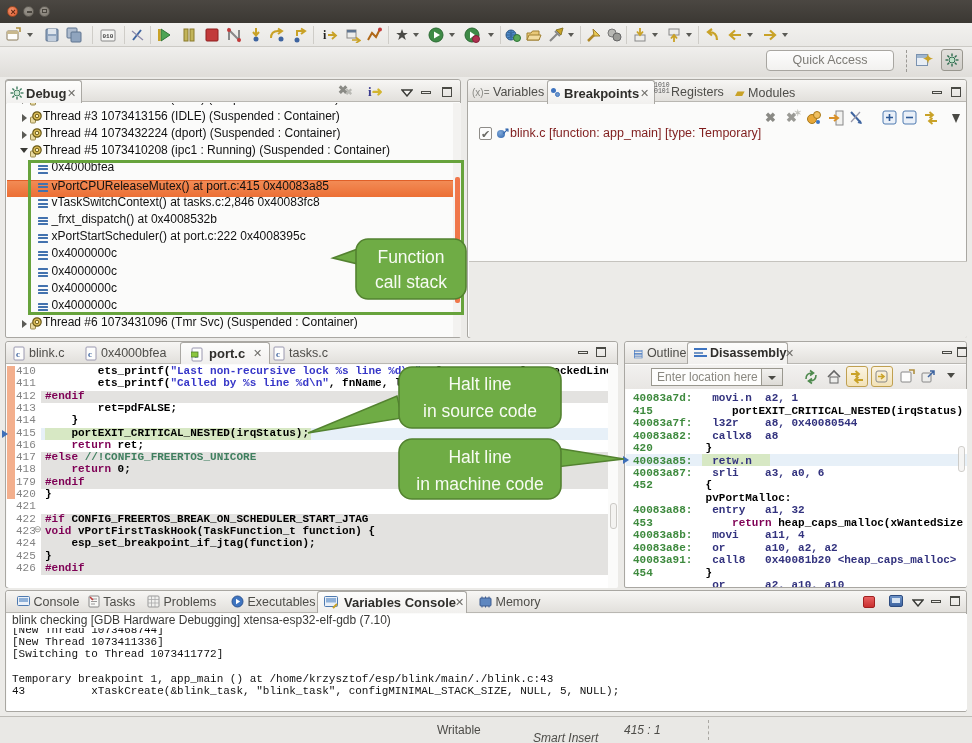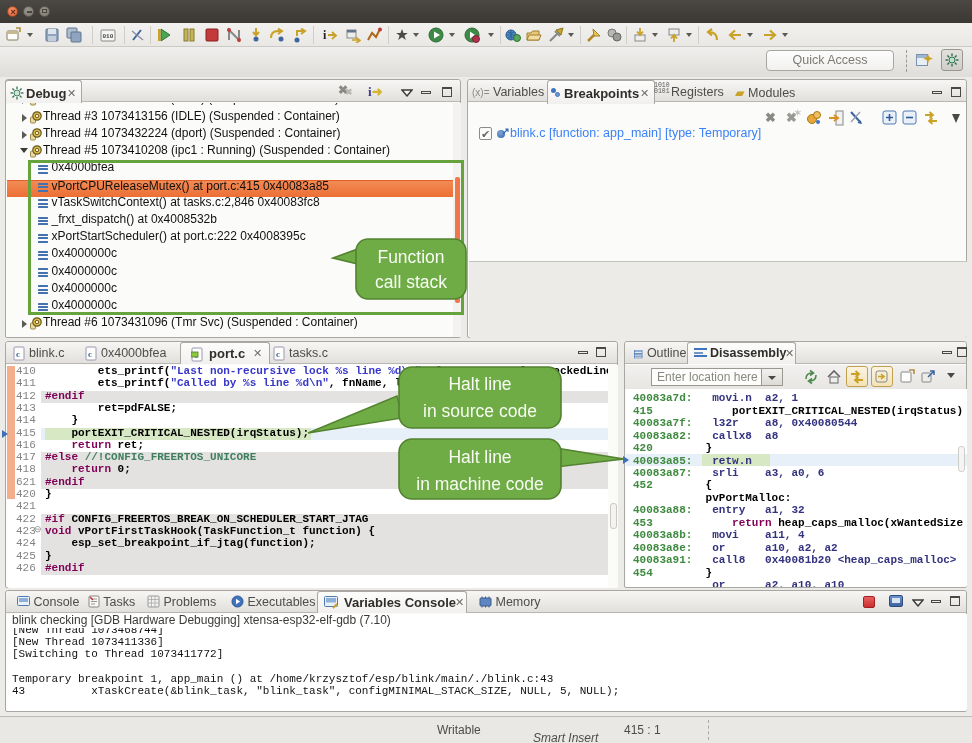--- a/index.html
+++ b/index.html
@@ -437,21 +437,21 @@
         <path d="M14 11 L7 11 M9.5 8 L6 11 L9.5 14" fill="none" stroke="#C9A227" stroke-width="1.8"></path>
       </svg>
       <span style="position:absolute;left:484px;top:10px;width:0;height:0;border-left:4px solid transparent;border-right:4px solid transparent;border-top:9px solid #4a4a45;"></span>
     </div>
 
   <div style="position:absolute; left:11px; top:46.5px; width:13px; height:13px; background:#FCFCFC; border:1px solid #8E8C88; border-radius:2px; color:#6a6a65; font-size:11px; line-height:12px; text-align:center;">✔</div>
   <div style="position:absolute; left:29px; top:47.5px; width:11px; height:11px;">
     <span style="position:absolute; left:0; top:2px; width:8px; height:8px; border-radius:50%; background:radial-gradient(circle at 40% 35%, #7FA8D8, #2E64AC);"></span>
     <span style="position:absolute; left:5px; top:-2px; color:#2E64AC; font-size:9px; font-weight:bold;">↗</span>
   </div>
-  <div style="position:absolute; left:42px; top:46px; font-size:12.5px; color:#3b82f6;">blink.c [function: app_main] [type: Temporary]</div>
+  <div style="position:absolute; left:42px; top:46px; font-size:12.5px; color:#7f1d1d;">blink.c [function: app_main] [type: Temporary]</div>
 
   <div style="position:absolute; left:1px; top:181px; width:498px; height:77px; background:#ECEBE8; border-top:1px solid #C5C3BE; border-radius:0 0 2px 2px;"></div>
 </div>
 
 <div class="panel" id="p-editor" style="left:5px; top:341px; width:613px; height:247px;">
   <div class="phead" style="height:22px;"></div>
   <div id="editor-tabs"></div>
   <div class="mmin" style="left:572px; top:9px;"></div>
   <div class="mmax" style="left:590px; top:5px;"></div>
 
@@ -498,21 +498,21 @@
       <div class="codeline" style="left:38px; top:61.550000000000004px;">    portEXIT_CRITICAL_NESTED(irqStatus);</div>
       <div class="lnum" style="left:9px; top:73.86px;">416</div>
       <div class="codeline" style="left:38px; top:73.86px;">    <i class="kw">return</i> ret;</div>
       <div class="grayline" style="left:34px; top:87.17px; width:568px; height:12.31px;"></div>
       <div class="lnum" style="left:9px; top:86.17px;">417</div>
       <div class="codeline" style="left:38px; top:86.17px;"><i class="kw">#else</i> <i class="cmt">//!CONFIG_FREERTOS_UNICORE</i></div>
       <div class="grayline" style="left:34px; top:99.48px; width:568px; height:12.31px;"></div>
       <div class="lnum" style="left:9px; top:98.48px;">418</div>
       <div class="codeline" style="left:38px; top:98.48px;">    <i class="kw">return</i> 0;</div>
       <div class="grayline" style="left:34px; top:111.79px; width:568px; height:12.31px;"></div>
-      <div class="lnum" style="left:9px; top:110.79px;">621</div>
+      <div class="lnum" style="left:9px; top:110.79px;">179</div>
       <div class="codeline" style="left:38px; top:110.79px;"><i class="kw">#endif</i></div>
       <div class="lnum" style="left:9px; top:123.10000000000001px;">420</div>
       <div class="codeline" style="left:38px; top:123.10000000000001px;">}</div>
       <div class="lnum" style="left:9px; top:135.41px;">421</div>
       <div class="codeline" style="left:38px; top:135.41px;"></div>
       <div class="grayline" style="left:34px; top:148.72px; width:568px; height:12.31px;"></div>
       <div class="lnum" style="left:9px; top:147.72px;">422</div>
       <div class="codeline" style="left:38px; top:147.72px;"><i class="kw">#if</i> CONFIG_FREERTOS_BREAK_ON_SCHEDULER_START_JTAG</div>
       <div class="grayline" style="left:34px; top:161.03px; width:568px; height:12.31px;"></div>
       <div class="lnum" style="left:9px; top:160.03px;">423</div>
@@ -542,21 +542,21 @@
 <svg class="abs" style="left:398px; top:437px; z-index:31;" width="232" height="64" viewBox="0 0 232 64">
   <path d="M 158 11 L 226 22 L 158 30 Z" fill="#6FAC45" stroke="#538230" stroke-width="1.4"></path>
   <rect x="1" y="2" width="162" height="60" rx="13" fill="#6FAC45" stroke="#538230" stroke-width="1.6"></rect>
   <text x="82" y="26" text-anchor="middle" font-size="17.5" fill="#F7FBF3" font-family="Liberation Sans">Halt line</text>
   <text x="82" y="53" text-anchor="middle" font-size="17.5" fill="#F7FBF3" font-family="Liberation Sans">in machine code</text>
 </svg>
 
 <div class="panel" id="p-disasm" style="left:624px; top:341px; width:343px; height:247px;">
   <div class="phead" style="height:22px;"></div>
   <div class="tab-inactive" style="left:8px; top:4px;"><span style="color:#3E74C0; font-size:11px;">▤</span> Outline</div>
-  <div class="tab-active" style="left:62px; width:109px; height:22px;text-decoration:underline;">
+  <div class="tab-active" style="left:62px; width:101px; height:22px;text-decoration:underline;">
     <span style="position:absolute; left:6px; top:5px; width:13px; height:11px;">
       <span style="display:block; width:13px; height:2px; background:#3E74C0; margin-bottom:1.5px;"></span>
       <span style="display:block; width:9px; height:2px; background:#7396C4; margin-bottom:1.5px;"></span>
       <span style="display:block; width:13px; height:2px; background:#3E74C0;"></span>
     </span>
     <span class="tab-label" style="position:absolute; left:22px; top:3px; font-size:12.5px;">Disassembly</span>
     <span class="tclose" style="position:absolute; left:97px; top:4px;">✕</span>
   </div>
   <div class="mmin" style="left:317px; top:9px;"></div>
   <div class="mmax" style="left:332px; top:5px;"></div>
@@ -670,15 +670,15 @@
         <div class="cline" style="left:5px; top:32.599999999999994px;"></div>
         <div class="cline" style="left:5px; top:44.8px;">Temporary breakpoint 1, app_main () at /home/krzysztof/esp/blink/main/./blink.c:43</div>
         <div class="cline" style="left:5px; top:57px;">43          xTaskCreate(&amp;blink_task, "blink_task", configMINIMAL_STACK_SIZE, NULL, 5, NULL);</div>
       </div>
   </div>
 </div>
 
 <div class="abs" id="statusbar">
   <span style="position:absolute; left:437px; top:6px;">Writable</span>
   <span style="position:absolute; left:533px; top:14px;font-style:italic;">Smart Insert</span>
-  <span style="position:absolute; left:624px; top:6px;">415 : 1</span>
+  <span style="position:absolute; left:624px; top:6px;font-style:italic;">415 : 1</span>
   <span style="position:absolute; left:708px; top:3px; height:20px; border-left:1px dashed #A9A7A2;"></span>
 </div>
 
 </body></html>

